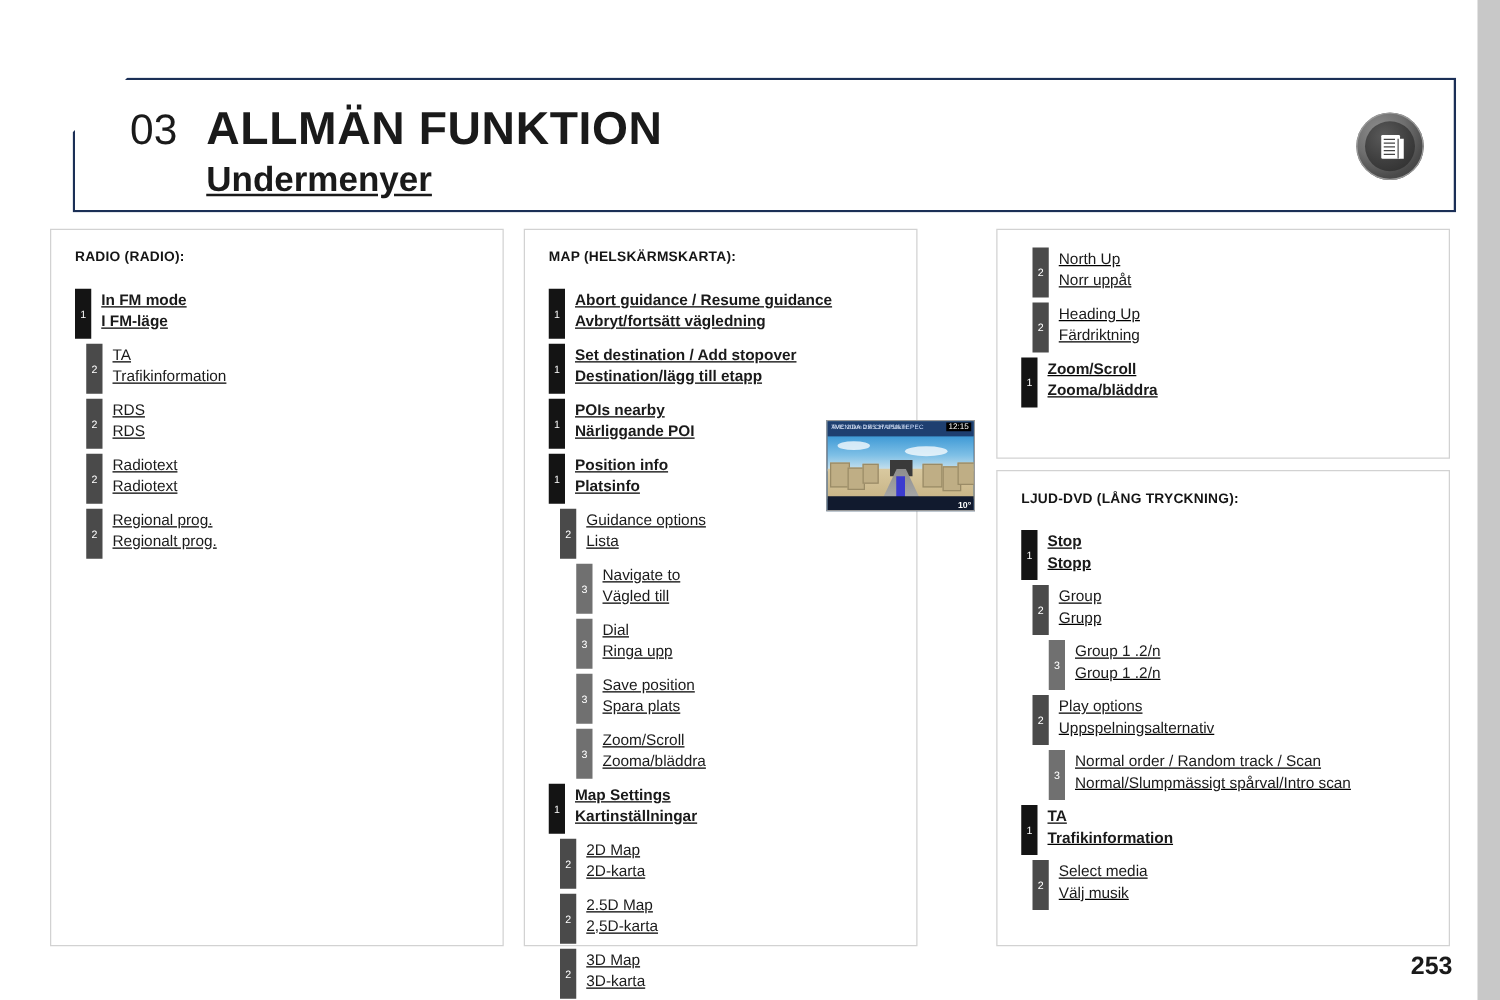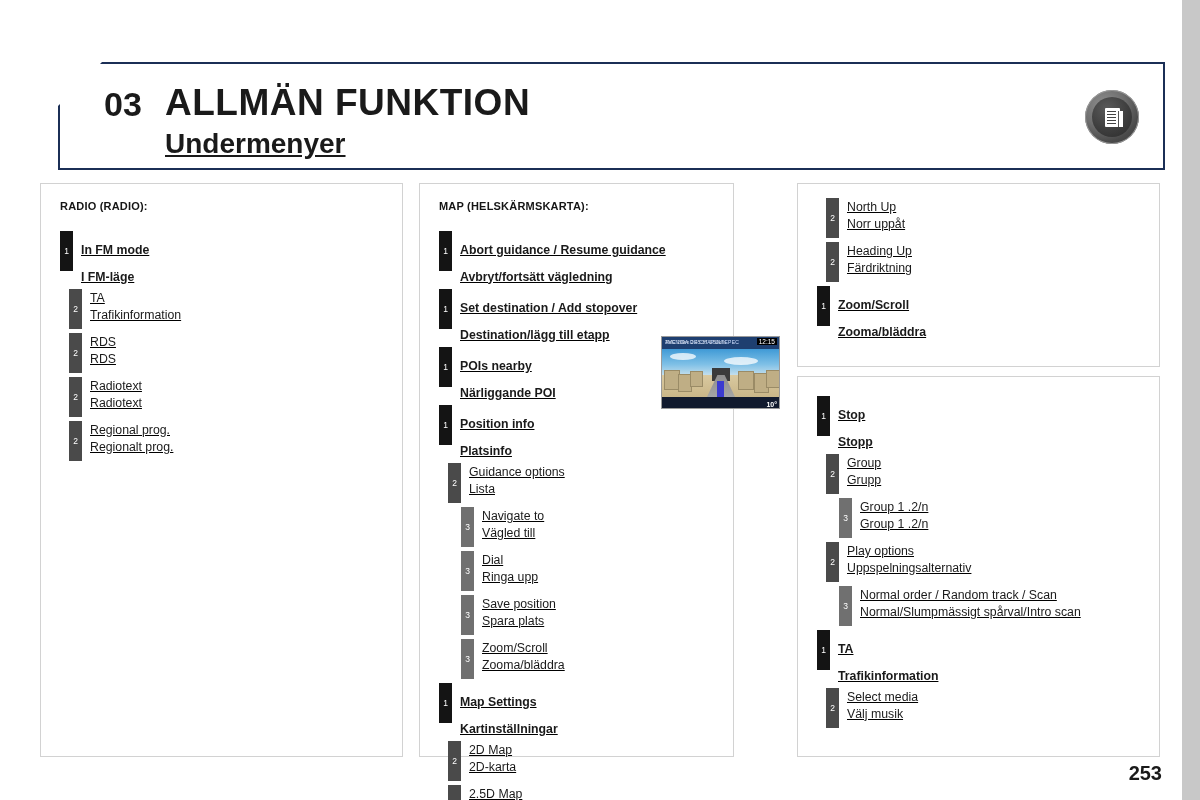--- a/index.html
+++ b/index.html
@@ -20,21 +20,21 @@
   
   .header {
     position: absolute; left: 58px; top: 62px; width: 1107px; height: 108px;
     background: #ffffff;
     border: 2px solid #1b2f56;
     clip-path: polygon(0px 44px, 44px 0px, 100% 0px, 100% 100%, 0px 100%);
   }
   .header-inner { position: relative; width: 100%; height: 100%; }
   .hdr-num {
     position: absolute; left: 44px; top: 21px;
-    font-size: 34px; font-weight: bold; color: #1a1a1a; letter-spacing: 0px;
+    font-size: 34px; font-weight: normal; color: #1a1a1a; letter-spacing: 0px;
   }
   .hdr-title {
     position: absolute; left: 105px; top: 18px;
     font-size: 37px; font-weight: bold; color: #1a1a1a; letter-spacing: 0.5px;
   }
   .hdr-sub {
     position: absolute; left: 105px; top: 64px;
     font-size: 28px; font-weight: bold; color: #1a1a1a; text-decoration: underline;
   }
   .hdr-badge {
@@ -98,21 +98,21 @@
     margin-top: 1px;
   }
   .marker.m1 { background: #141414; }
   .marker.m2 { background: #4a4a4a; }
   .marker.m3 { background: #707070; }
 
   .entry-texts { padding-top: 2px; text-decoration: underline; }
   .entry-en, .entry-sv {
     font-size: 12.3px; color: #1a1a1a; line-height: 16.5px; white-space: nowrap;
   }
-  .entry.bold .entry-en, .entry.bold .entry-sv { font-weight: bold; margin-top: 10px; }
+  .entry.bold .entry-en, .entry.bold .entry-sv { font-weight: bold; }
 
   
   .nav-thumb {
     position: absolute; left: 241px; top: 124px;
     width: 119px; height: 73px;
     border: 1px solid #9a9a9a;
     overflow: hidden;
     background: #2c5d8a;
   }
   .nt-sky {
@@ -381,20 +381,23 @@
           <div class="marker m1">1</div>
           <div class="entry-texts">
             <div class="entry-en">Zoom/Scroll</div>
             <div class="entry-sv">Zooma/bläddra</div>
           </div>
         </div>
       </div>
   </div>
 
   <div class="panel" id="panel-audio">
+    <div class="panel-title-wrap">
+      <div class="panel-title">LJUD-DVD (LÅNG TRYCKNING):</div>
+    </div>
     <div class="panel-body">
         <div class="entry lvl1 bold">
           <div class="marker m1">1</div>
           <div class="entry-texts">
             <div class="entry-en">Stop</div>
             <div class="entry-sv">Stopp</div>
           </div>
         </div>
         <div class="entry lvl2">
           <div class="marker m2">2</div>

